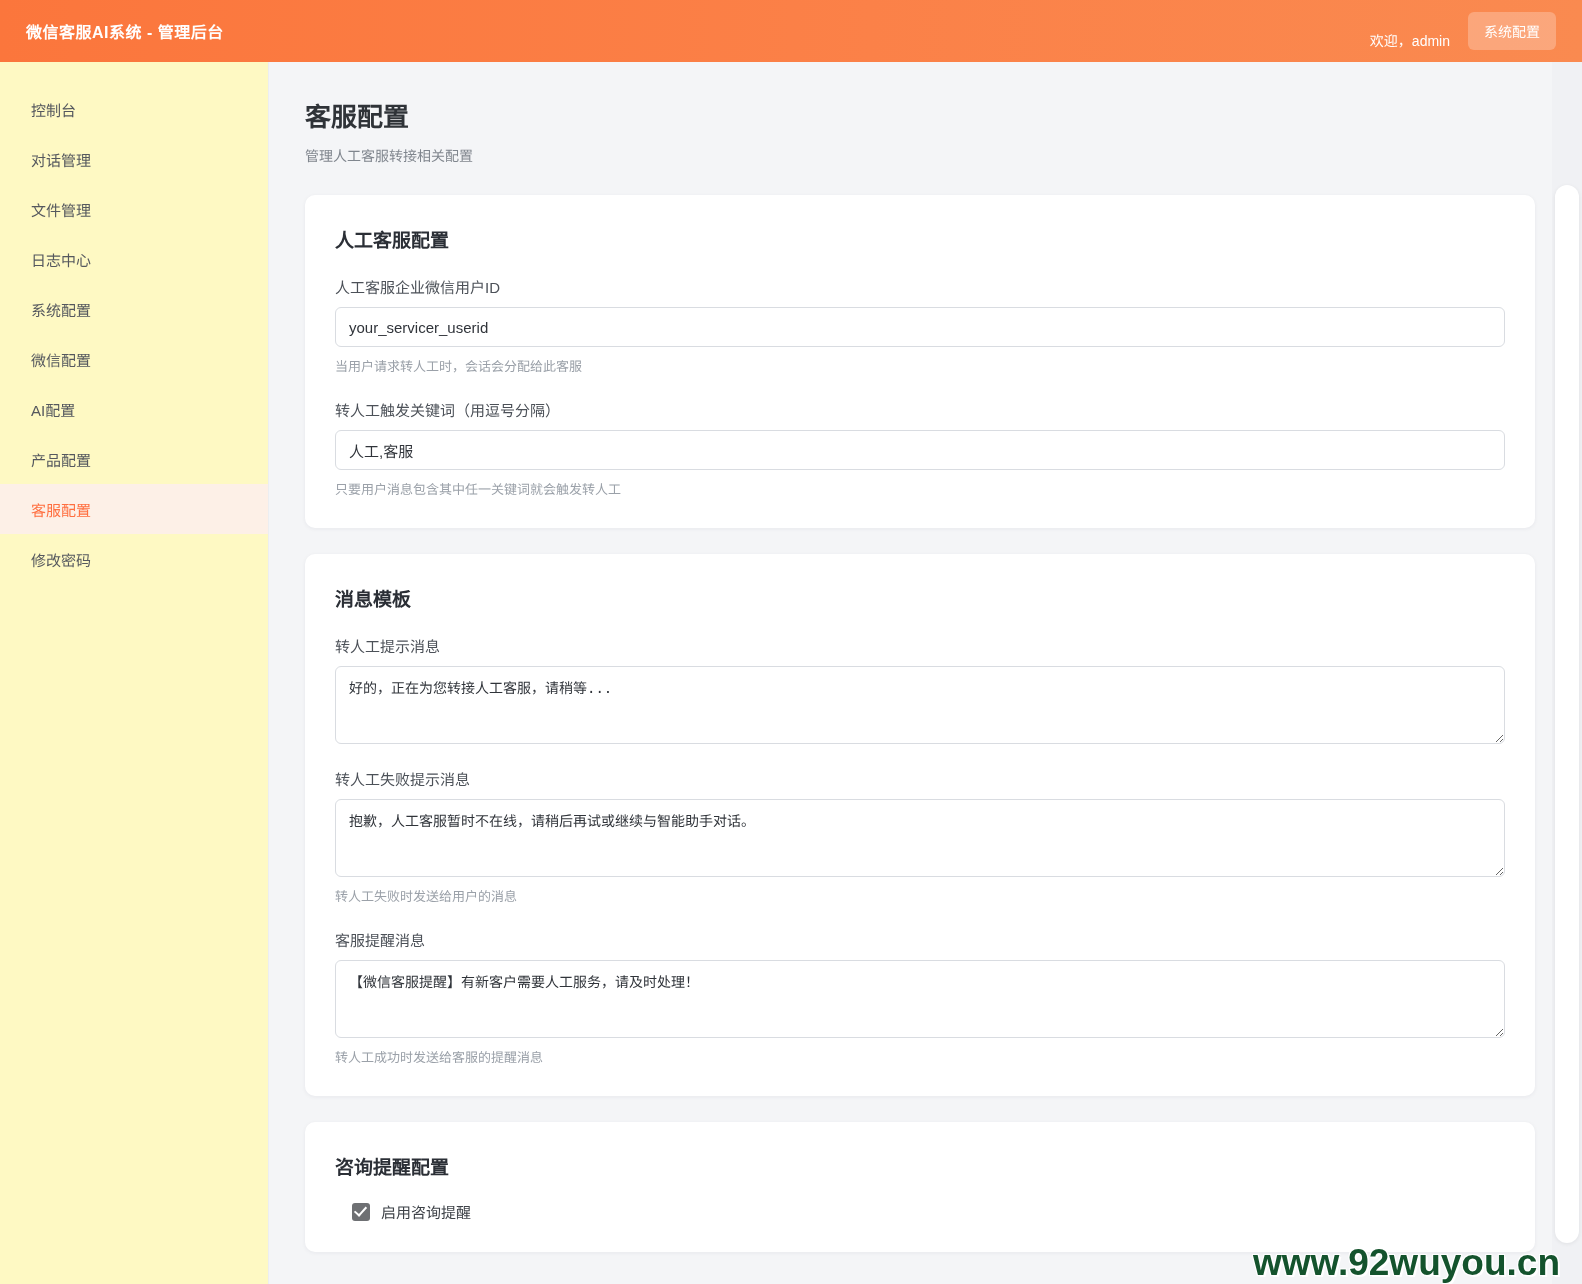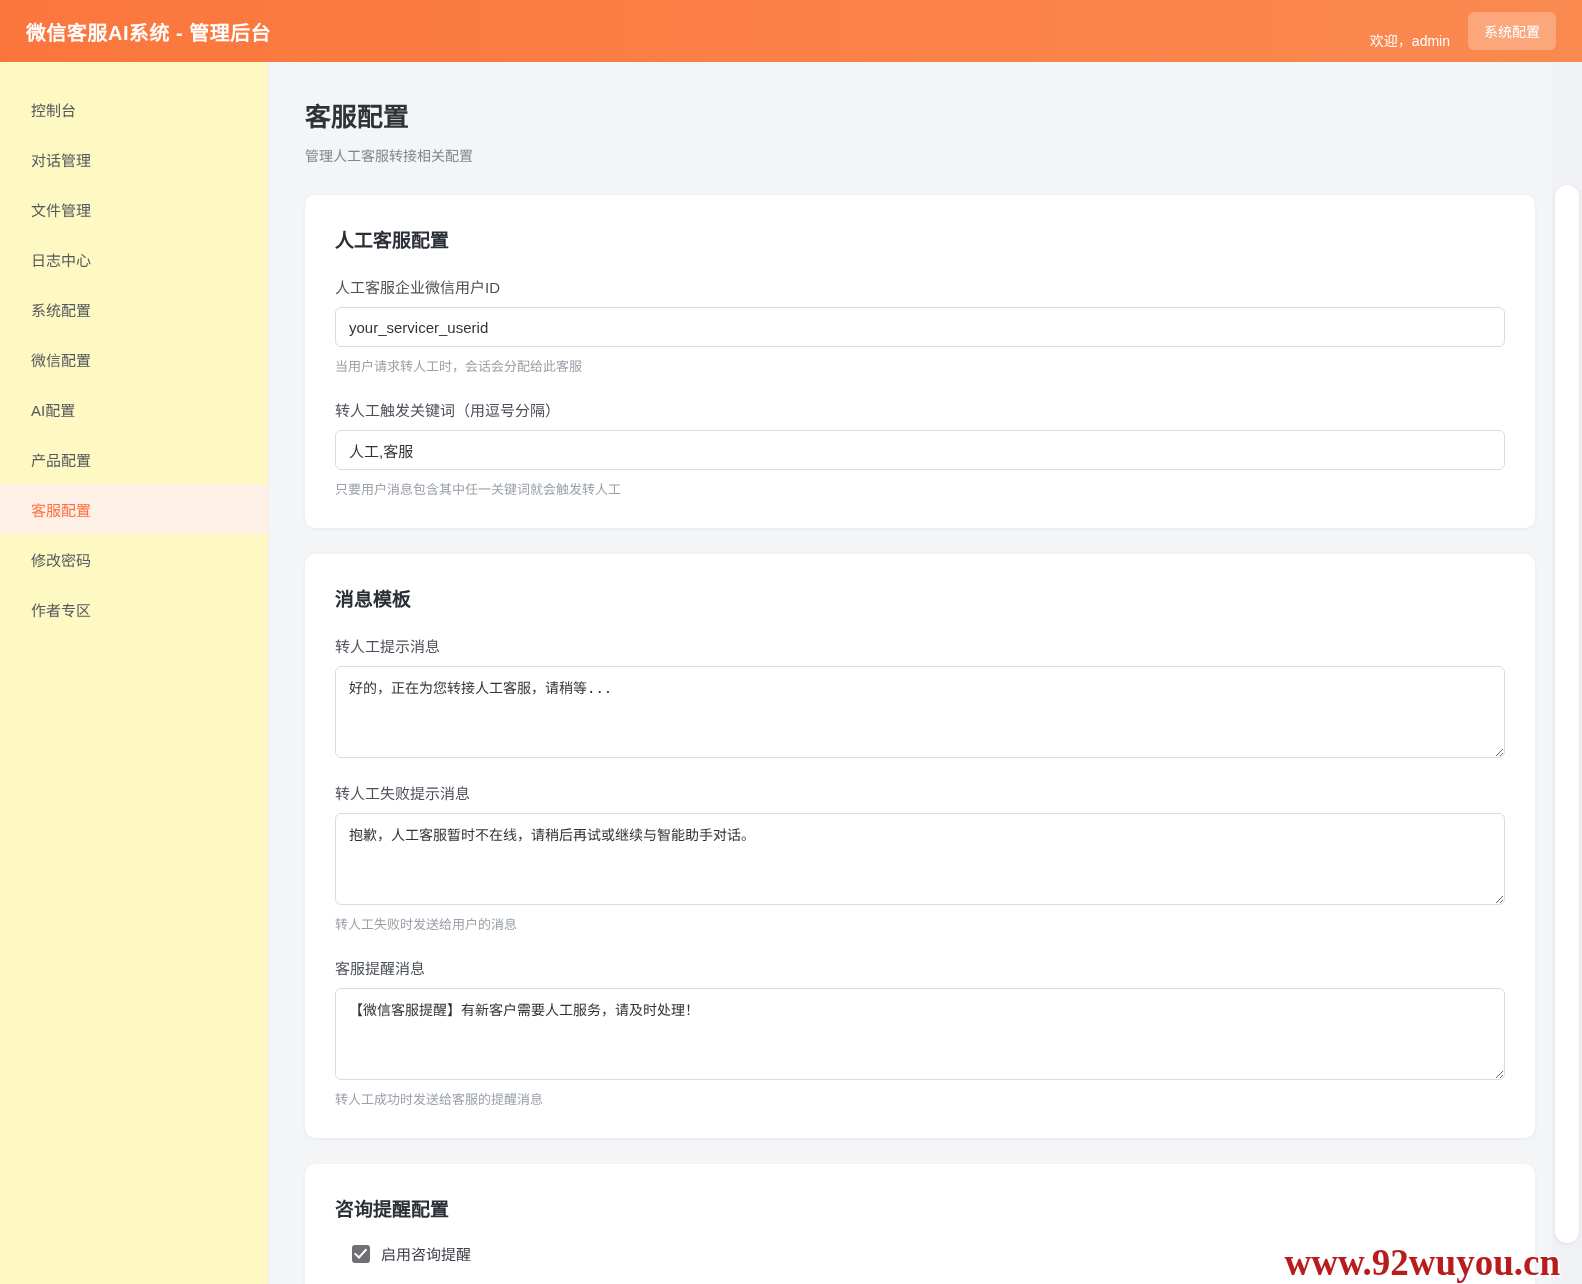--- a/index.html
+++ b/index.html
@@ -6,21 +6,21 @@
   html,body { width:1582px; height:1284px; overflow:hidden; }
   body { font-family:"Liberation Sans","DejaVu Sans",sans-serif; background:#f4f5f7; }
   .app { position:relative; width:1582px; height:1284px; overflow:hidden; background:#f4f5f7; }
 
   
   .topbar {
     position:absolute; top:0; left:0; width:1582px; height:62px;
     background:linear-gradient(90deg,#fb763c 0%,#fb8148 55%,#fa8a50 100%);
     display:flex; align-items:center; padding:0 26px; z-index:20;
   }
-  .topbar .app-title { color:#fff; font-size:20px; font-weight:bold; letter-spacing:.5px; }
+  .topbar .app-title { color:#fff; font-size:16px; font-weight:bold; letter-spacing:.5px; }
   .topbar .right { margin-left:auto; display:flex; align-items:flex-end; gap:18px; }
   .topbar .welcome { color:#fff; font-size:14px; }
   .logout-btn {
     background:rgba(255,255,255,.25); color:#fff; font-size:14px;
     border:none; border-radius:6px; padding:9px 16px; cursor:pointer;
     font-family:inherit;
   }
 
   
   .sidebar {
@@ -48,21 +48,21 @@
   }
   .card-title { font-size:19px; font-weight:bold; color:#2b2f36; }
   .field { margin-top:24px; }
   .field-label { display:block; font-size:15px; color:#4c5158; margin-bottom:10px; }
   .text-input {
     width:1170px; height:40px; border:1px solid #d9dce1; border-radius:6px;
     padding:0 13px; font-size:15px; color:#30343a; background:#fff; outline:none;
     font-family:"Liberation Sans","DejaVu Sans",sans-serif;
   }
   .textarea-input {
-    width:1170px; height:92px; border:1px solid #d9dce1; border-radius:6px;
+    width:1170px; height:78px; border:1px solid #d9dce1; border-radius:6px;
     padding:10px 13px; font-size:14px; color:#30343a; background:#fff; outline:none;
     font-family:"DejaVu Sans Mono",monospace; resize:vertical; display:block;
   }
   .help-text { font-size:13px; color:#9ba1a9; margin-top:9px; }
 
   .checkbox-row { display:flex; align-items:center; gap:11px; margin-top:22px; cursor:pointer;padding-left:17px; }
   .checkbox-box {
     width:18px; height:18px; background:#6e7073; border-radius:3px;
     position:relative; flex:0 0 auto;
   }
@@ -79,22 +79,22 @@
     background:#f0f1f4; z-index:15;
   }
   .scroll-thumb {
     position:absolute; left:3px; width:24px; top:123px; height:1058px;
     background:#fff; border-radius:12px; box-shadow:0 1px 4px rgba(0,0,0,.07);
   }
 
   
   .watermark {
     position:absolute; right:22px; bottom:0px; z-index:30;
-    font-size:37px; font-weight:900; color:#b91c1c; letter-spacing:0px;
-    font-family:Liberation Serif, serif;
+    font-size:37px; font-weight:900; color:#14532d; letter-spacing:0px;
+    font-family:Liberation Sans, sans-serif;
     text-shadow:2px 2px 0 #ffffff,-1px -1px 0 #ffffff,1px -1px 0 #ffffff,-1px 1px 0 #ffffff;
     white-space:nowrap;
   }
 </style>
 </head>
 <body>
 
 <div class="app">
 
   <header class="topbar">
@@ -109,21 +109,20 @@
     <div class="nav-item">控制台</div>
     <div class="nav-item">对话管理</div>
     <div class="nav-item">文件管理</div>
     <div class="nav-item">日志中心</div>
     <div class="nav-item">系统配置</div>
     <div class="nav-item">微信配置</div>
     <div class="nav-item">AI配置</div>
     <div class="nav-item">产品配置</div>
     <div class="nav-item active">客服配置</div>
     <div class="nav-item">修改密码</div>
-    <div class="nav-item">作者专区</div>
   </nav>
 
   <main class="main">
     <h1 class="page-title">客服配置</h1>
     <div class="page-subtitle">管理人工客服转接相关配置</div>
 
     <section class="card">
       <h2 class="card-title">人工客服配置</h2>
 
       <div class="field">

